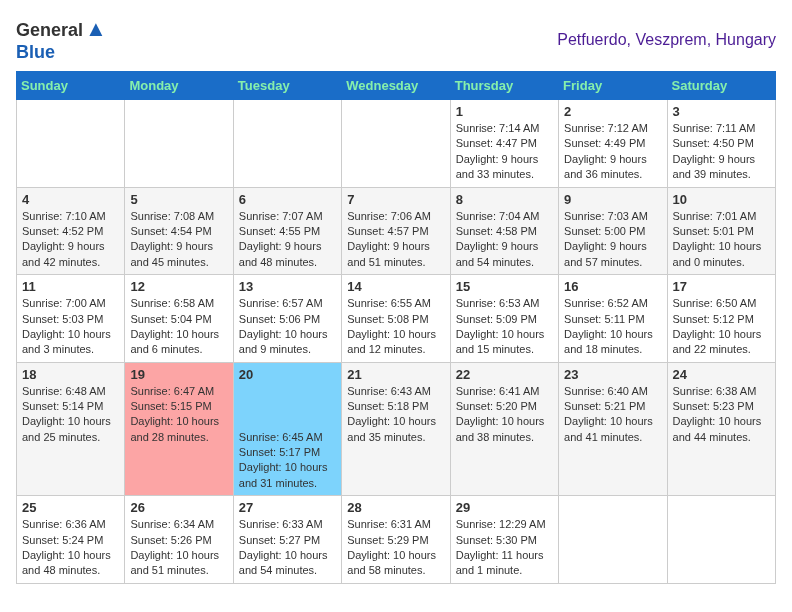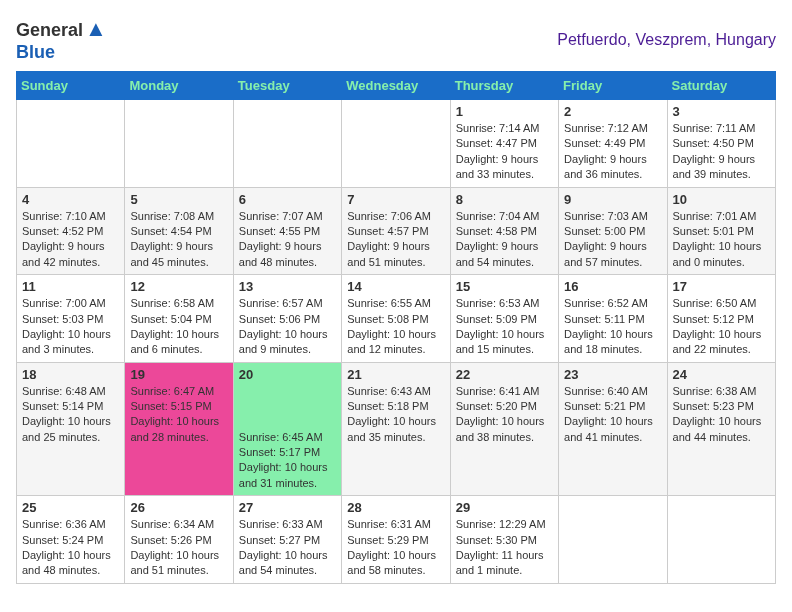--- a/index.html
+++ b/index.html
@@ -245,28 +245,28 @@
         </td>
       </tr>
       <tr class="week-row" style="background: rgb(245, 245, 245);">
         <td style="background: rgb(245, 245, 245);">
           <span class="day-number">18</span>
           <div class="day-info" style="white-space: pre-line;">Sunrise: 6:48 AM
 Sunset: 5:14 PM
 Daylight: 10 hours
 and 25 minutes.</div>
         </td>
-        <td style="background: #ec4899;">
+        <td style="background: #fca5a5;">
           <span class="day-number">19</span>
           <div class="day-info" style="white-space: pre-line;">Sunrise: 6:47 AM
 Sunset: 5:15 PM
 Daylight: 10 hours
 and 28 minutes.</div>
         </td>
-        <td style="background: #86efac;">
+        <td style="background: #7dd3fc;">
           <span class="day-number">20</span>
           <div class="day-info" style="white-space: pre-line; margin-top: 48px;">Sunrise: 6:45 AM
 Sunset: 5:17 PM
 Daylight: 10 hours
 and 31 minutes.</div>
         </td>
         <td style="background: rgb(245, 245, 245);">
           <span class="day-number">21</span>
           <div class="day-info" style="white-space: pre-line;">Sunrise: 6:43 AM
 Sunset: 5:18 PM

